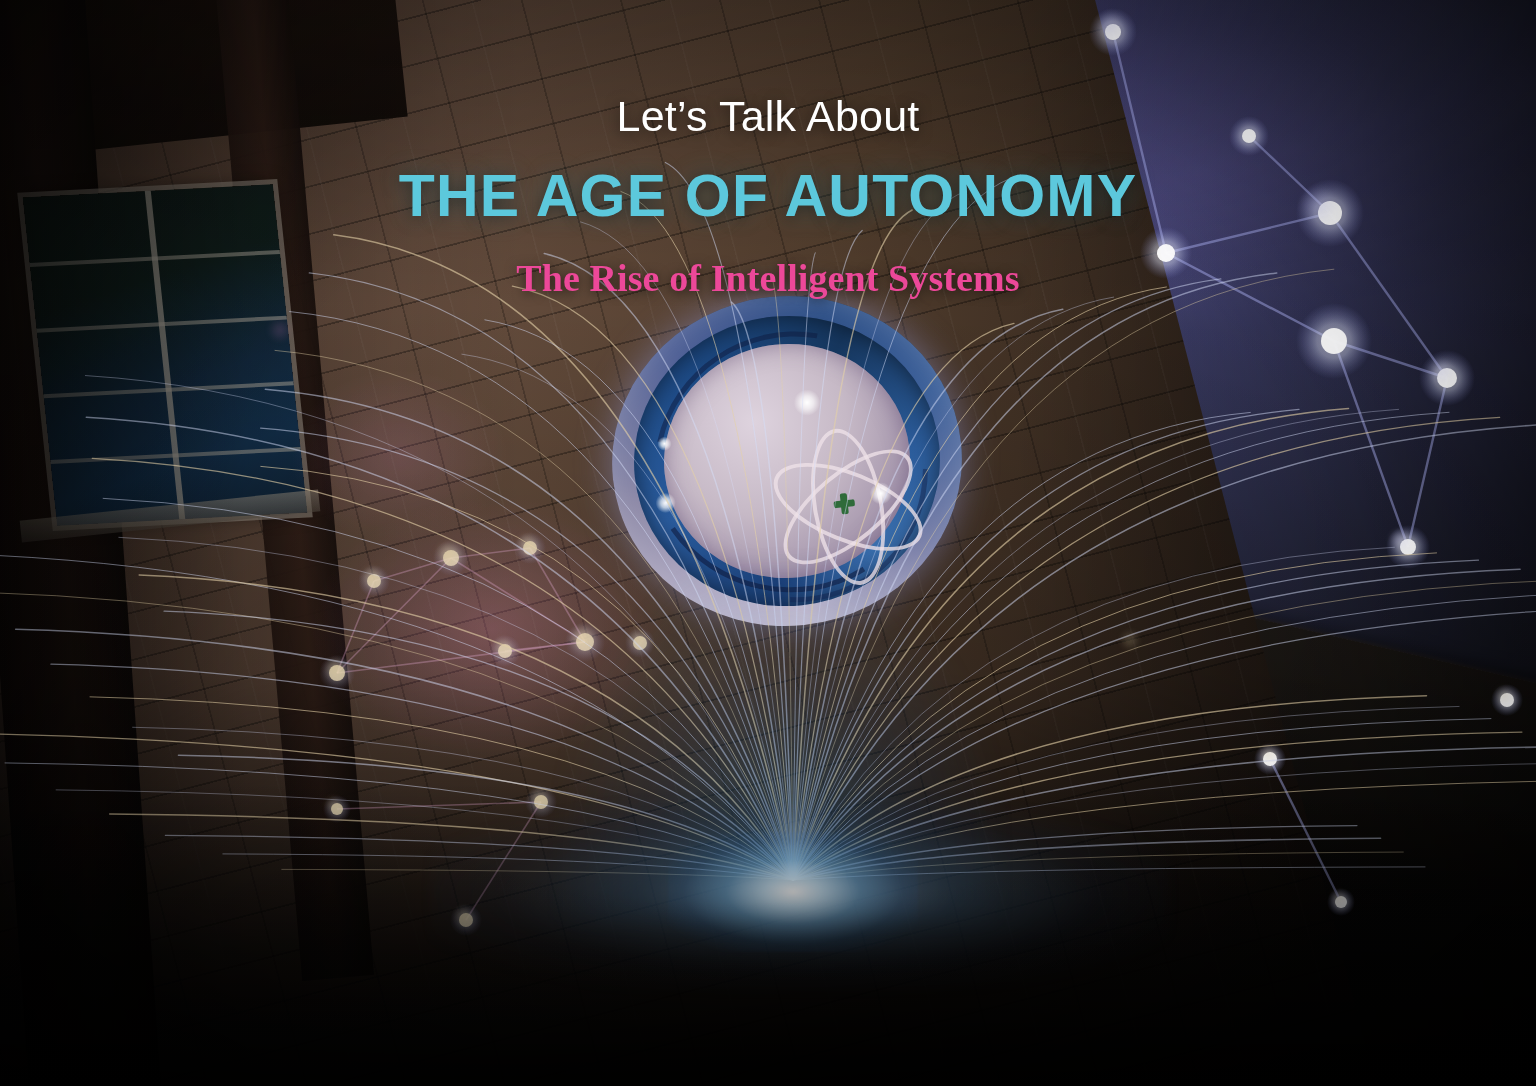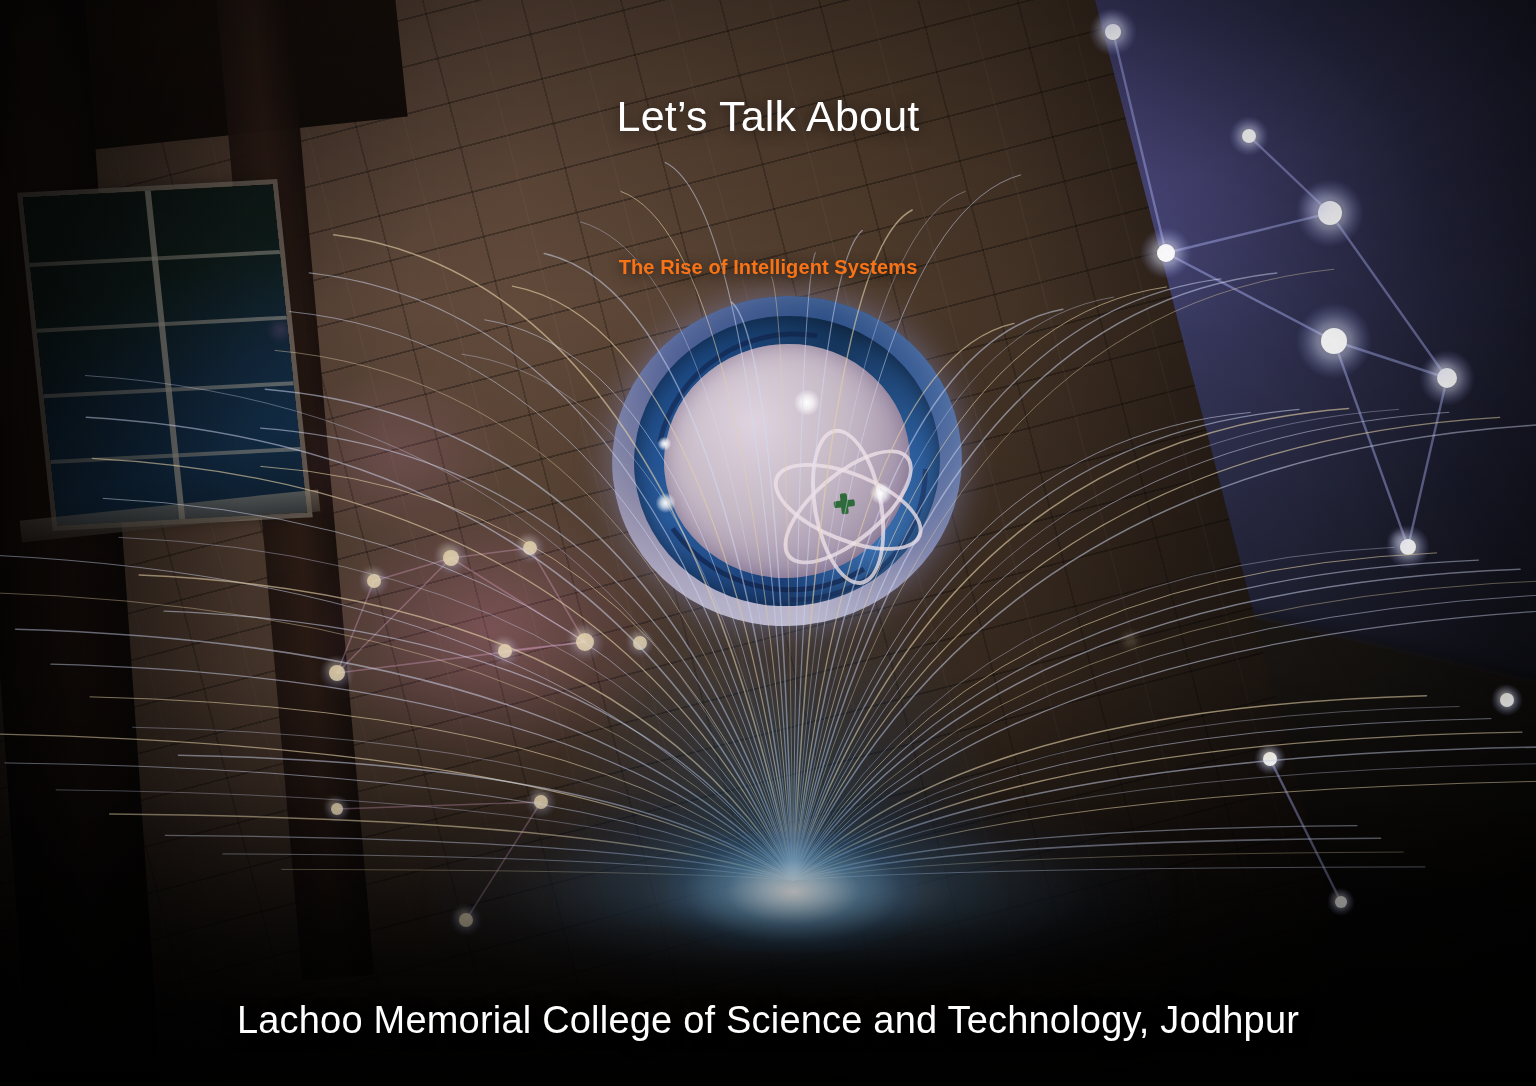--- a/index.html
+++ b/index.html
@@ -180,22 +180,23 @@
     text-shadow:0 2px 14px rgba(0,0,0,.55);
   }
   .headline{
     position:absolute;left:0;right:0;top:126px;
     font-size:59px;font-weight:700;letter-spacing:1.2px;
     color:#5cc8dc;
     text-shadow:0 2px 16px rgba(0,0,0,.5), 0 0 26px rgba(92,200,220,.28);
   }
   .subhead{
     position:absolute;left:0;right:0;top:220px;
-    font-size:20px;font-weight:700;color:#f97316;letter-spacing:.1px;
+    font-size:38px;font-weight:700;color:#ec4899;letter-spacing:.1px;
     text-shadow:0 2px 12px rgba(0,0,0,.6);
+    font-family:Liberation Serif, serif;
   }
   .ai-mark{
     position:absolute;left:0;right:0;top:556px;
     font-size:210px;font-weight:700;line-height:1;color:#ffffff;
     letter-spacing:-2px;
     text-shadow:0 0 40px rgba(140,210,255,.5), 0 0 90px rgba(60,150,220,.35);
   }
   .footer{
     position:absolute;left:0;right:0;top:963px;
     font-size:38px;font-weight:400;color:#ffffff;letter-spacing:.2px;
@@ -436,17 +437,17 @@
       <div class="bokeh" style="left: 1494px; top: 685px; width: 20px; height: 20px; background: radial-gradient(circle, rgba(215, 200, 160, 0.3) 0%, rgba(0, 0, 0, 0) 70%);"></div>
       <div class="bokeh" style="left: 1329px; top: 888px; width: 18px; height: 18px; background: radial-gradient(circle, rgba(205, 185, 140, 0.26) 0%, rgba(0, 0, 0, 0) 70%);"></div>
       <div class="bokeh" style="left: 267px; top: 317px; width: 26px; height: 26px; background: radial-gradient(circle, rgba(200, 120, 180, 0.22) 0%, rgba(0, 0, 0, 0) 70%);"></div>
       <div class="bokeh" style="left: 1119px; top: 629px; width: 22px; height: 22px; background: radial-gradient(circle, rgba(220, 200, 160, 0.26) 0%, rgba(0, 0, 0, 0) 70%);"></div>
     </div>
 
   <div class="layer vignette"></div>
 
   <div class="text-stack">
     <div class="kicker">Let’s Talk About</div>
+    <div class="headline">THE AGE OF AUTONOMY</div>
     <div class="subhead">The Rise of Intelligent Systems</div>
-    <div class="footer">Lachoo Memorial College of Science and Technology, Jodhpur</div>
   </div>
 
 </div>
 
 </body></html>

